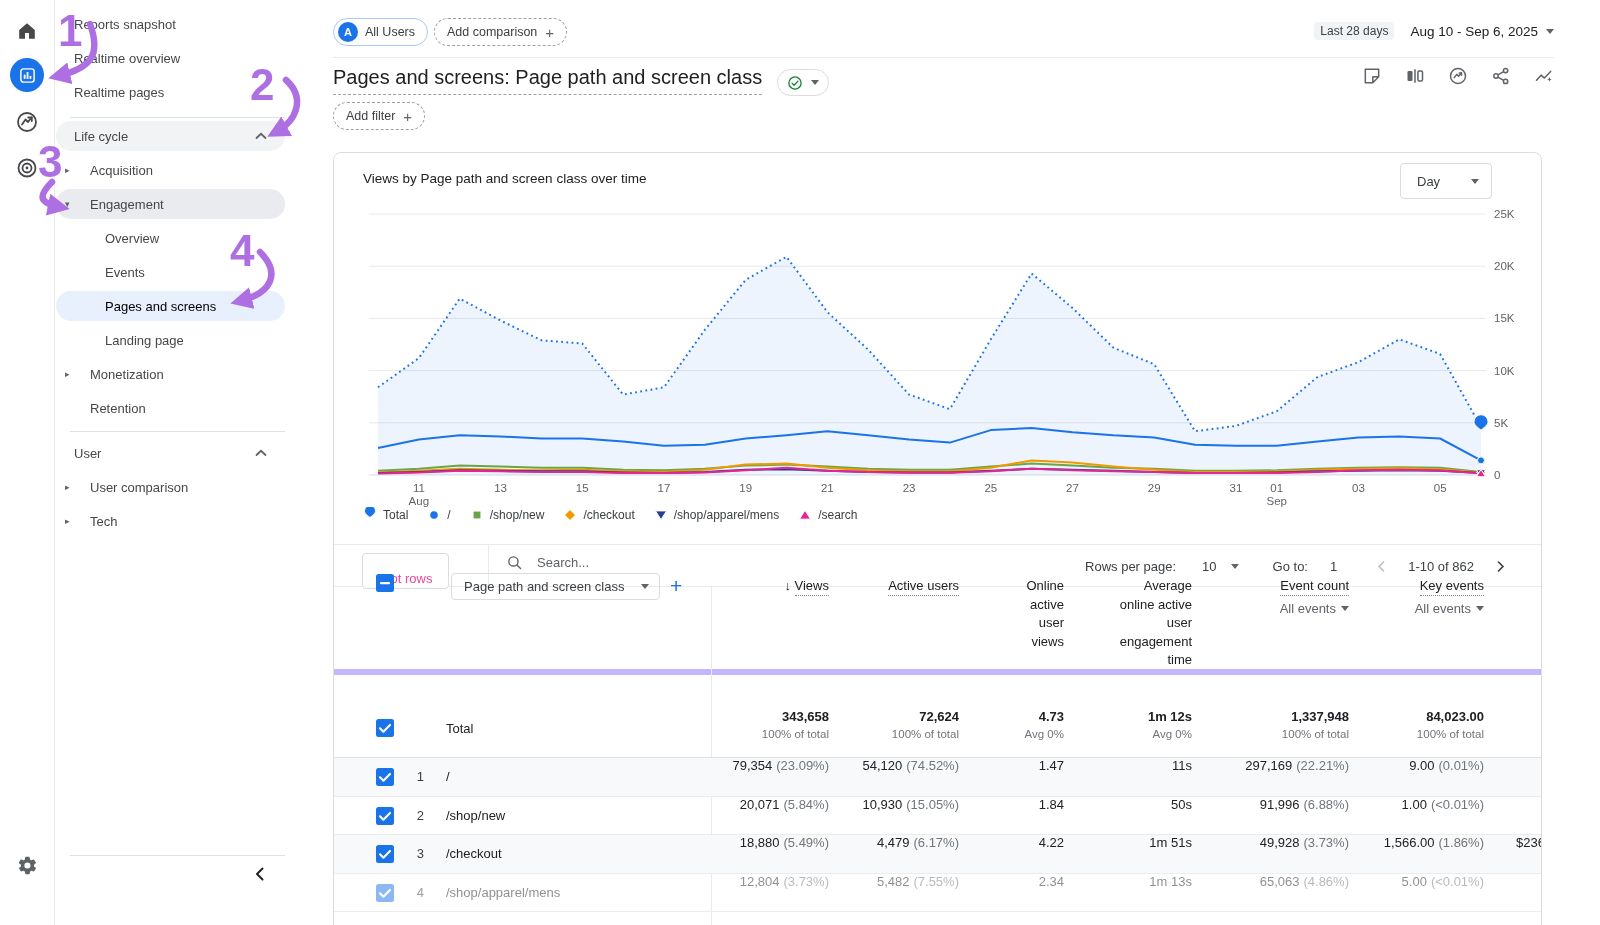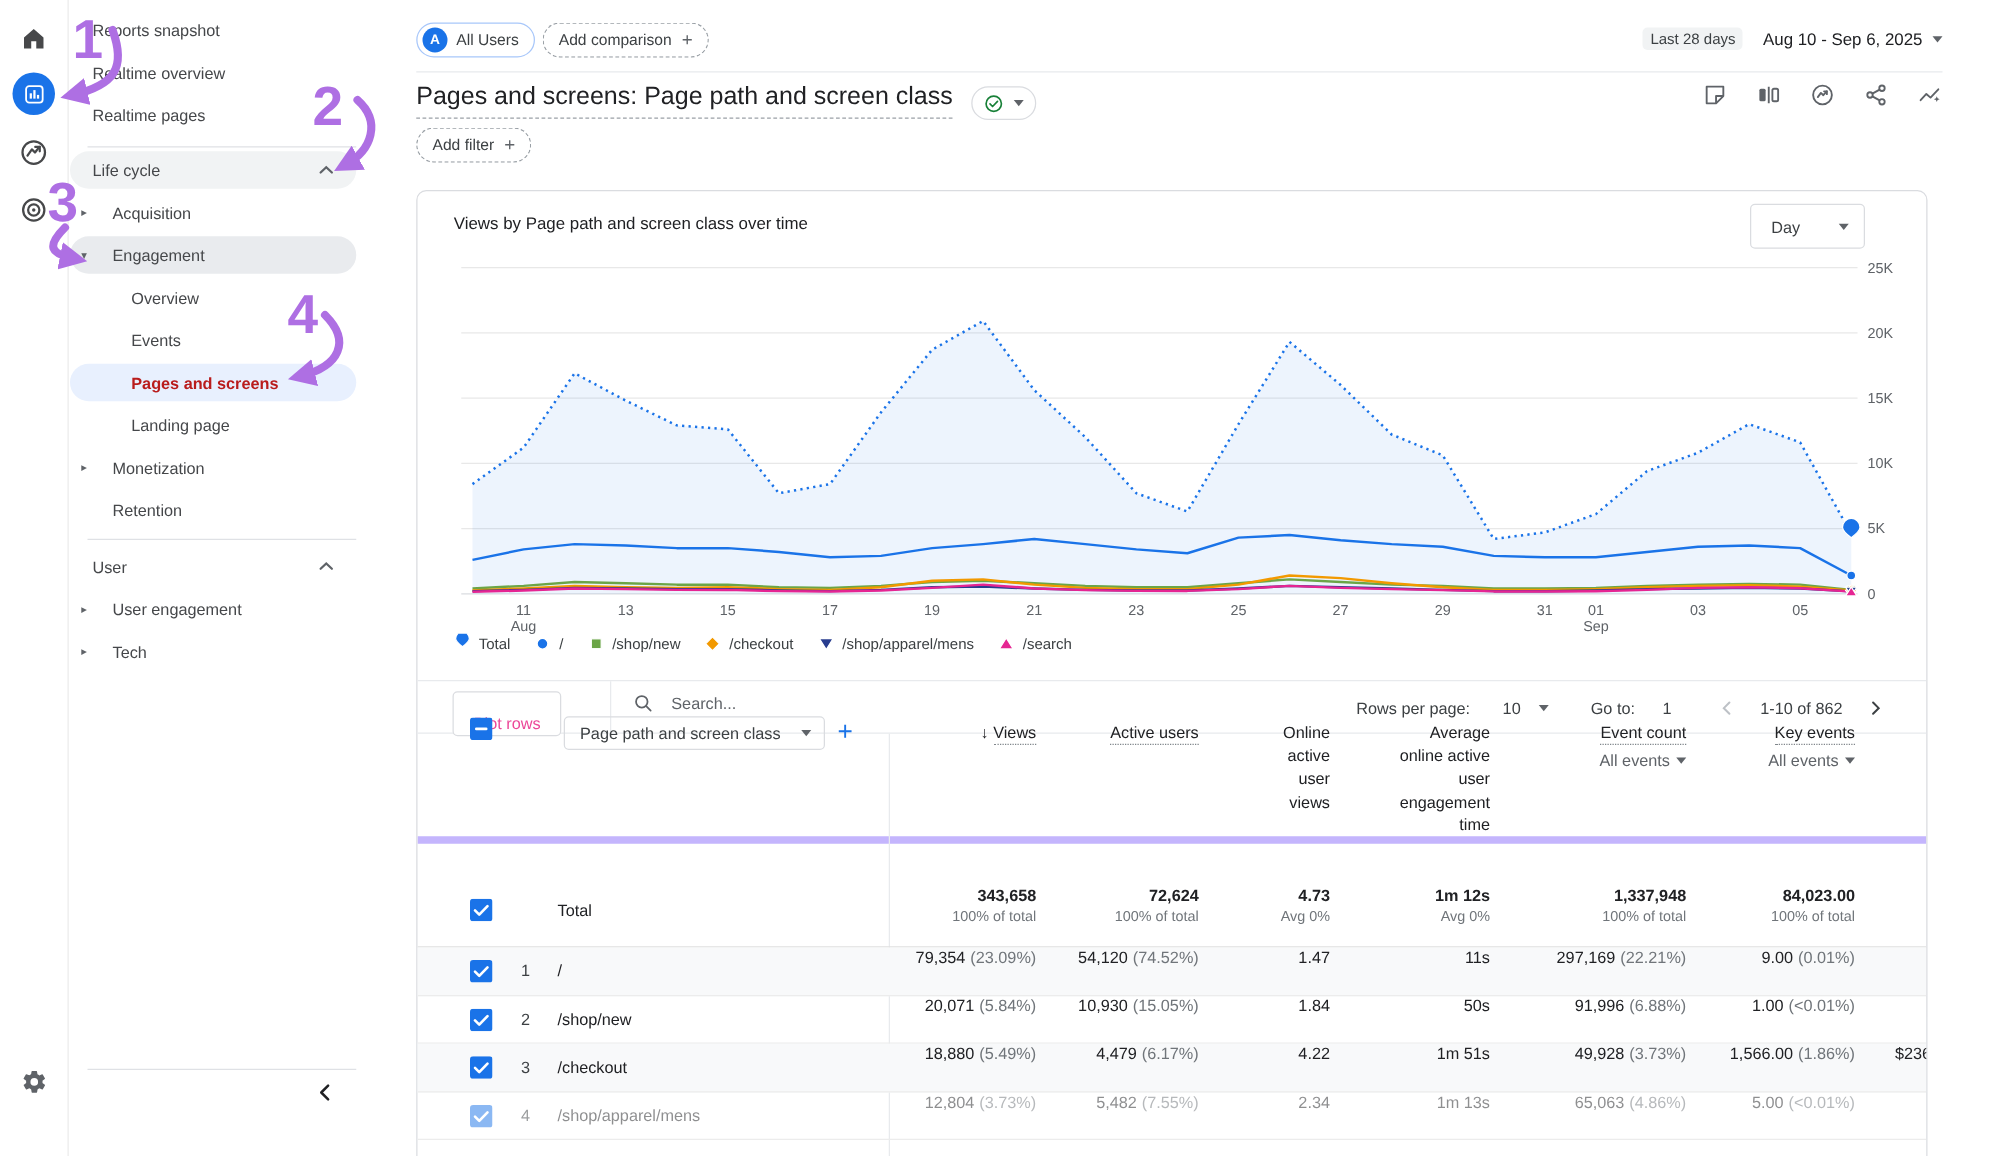--- a/index.html
+++ b/index.html
@@ -12,21 +12,21 @@
   .rail{position:absolute;left:0;top:0;width:54px;height:925px;background:#fff;border-right:1px solid #ececec;z-index:5;}
   .rail-icon{position:absolute;left:0;width:54px;display:flex;justify-content:center;cursor:pointer;}
   .rail-reports-bg{position:absolute;left:10px;top:58px;width:34px;height:34px;border-radius:50%;background:#1a73e8;display:flex;align-items:center;justify-content:center;}
   
   .sidebar{position:absolute;left:54px;top:0;width:246px;height:925px;background:#fff;z-index:4;}
   .nav-item{position:absolute;left:2px;width:229px;height:30px;border-radius:15px;display:flex;align-items:center;font-size:13px;font-weight:500;color:#45474a;cursor:pointer;}
   .nav-item .arrow{position:absolute;left:9px;font-size:9px;color:#5f6368;}
   .nav-item .chev{position:absolute;right:18px;display:flex;}
   .nav-item.hl-gray{background:#f1f3f4;}
   .nav-item.hl-gray2{background:#e9ebee;}
-  .nav-item.hl-blue{background:#e8f0fe;color:#b91c1c;font-weight:bold;}
+  .nav-item.hl-blue{background:#e8f0fe;color:#000000;}
   .nav-div{position:absolute;left:16px;width:215px;height:1px;background:#dfe1e5;}
   .side-collapse{position:absolute;left:198px;top:866px;color:#202124;cursor:pointer;}
   
   .chip{position:absolute;height:26px;border-radius:14px;display:flex;align-items:center;font-size:12.5px;font-weight:500;color:#3c4043;cursor:pointer;background:#fff;}
   .chip.solid{border:1px solid #a8c7fa;padding:0 12px 0 4px;gap:7px;}
   .chip.dashed{border:1px dashed #9aa0a6;padding:0 12px;gap:8px;}
   .avatarA{width:20px;height:20px;border-radius:50%;background:#1a73e8;color:#fff;font-size:11px;font-weight:700;display:flex;align-items:center;justify-content:center;}
   .plus{color:#5f6368;font-size:15px;font-weight:400;line-height:1;}
   .date-area{position:absolute;top:22px;right:46px;display:flex;align-items:center;gap:16px;}
   .date-preset{font-size:12px;color:#3c4043;background:#f1f3f4;border-radius:4px;padding:2px 6px;font-weight:500;}
@@ -166,21 +166,21 @@
       <div class="nav-item" style="top: 438px;">
         <span style="padding-left:18px">User</span>
         <span class="chev">
           <svg width="12" height="8" viewBox="0 0 12 8">
             <path d="M1.5 6 L6 1.8 L10.5 6" fill="none" stroke="#5f6368" stroke-width="1.8" stroke-linecap="round"></path>
           </svg>
         </span>
       </div>
       <div class="nav-item" style="top: 472px;">
         <span class="arrow">▸</span>
-        <span style="padding-left:34px">User engagement</span>
+        <span style="padding-left:34px">User comparison</span>
       </div>
       <div class="nav-item" style="top: 506px;">
         <span class="arrow">▸</span>
         <span style="padding-left:34px">Tech</span>
       </div>
     </div>
   <div class="nav-div" style="top:117px"></div>
   <div class="nav-div" style="top:431px"></div>
   <div class="nav-div" style="top:855px"></div>
   <div class="side-collapse">

